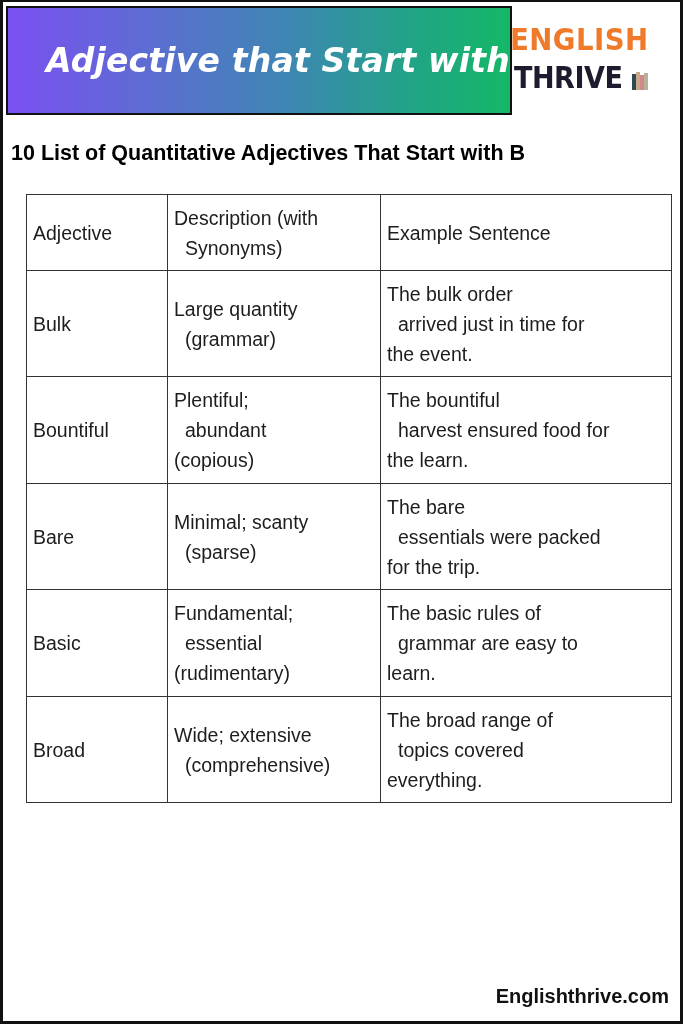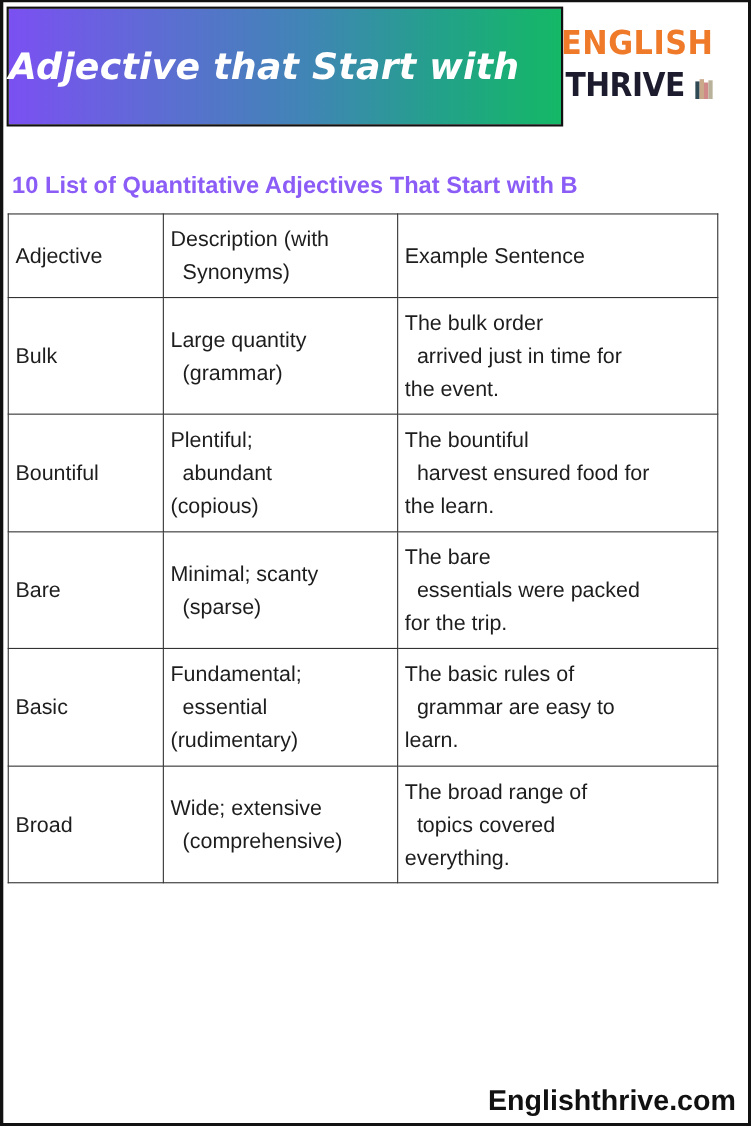--- a/index.html
+++ b/index.html
@@ -10,21 +10,21 @@
     .frame {
       position: absolute; left: 0; top: 0; width: 683px; height: 1024px;
       box-sizing: border-box;
       border-left: 3px solid #111; border-right: 3px solid #111;
       border-bottom: 3px solid #111; border-top: 2px solid #111;
     }
     .banner {
       position: absolute; left: 6px; top: 6px; width: 506px; height: 109px;
       box-sizing: border-box; border: 2px solid #111;
       background: linear-gradient(90deg, #7b50f2 0%, #5a6fd0 30%, #3f86b4 55%, #23a18a 78%, #14b866 100%);
-      display: flex; flex-direction: column; justify-content: center; align-items: flex-start;
+      display: flex; flex-direction: column; justify-content: center; align-items: flex-end;
     }
     .banner .line {
       color: #ffffff; font-style: italic; font-weight: bold;
       font-family: "DejaVu Sans", sans-serif; font-size: 33px; line-height: 46px;
       letter-spacing: 0.2px; white-space: nowrap;
     }
     .logo {
       position: absolute; left: 508px; top: 22px; width: 150px; height: 80px;
     }
     .logo .eng {
@@ -34,34 +34,34 @@
     }
     .logo .thr {
       position: absolute; left: 6px; top: 38px; font-weight: bold; font-size: 30px;
       color: #1c1c2e; font-family: "DejaVu Sans", sans-serif; letter-spacing: -0.5px;
       transform: scaleX(0.9); transform-origin: left;
     }
     .books {
       position: absolute; left: 124px; top: 48px; width: 16px; height: 20px;
     }
     .heading {
-      position: absolute; left: 11px; top: 156px; font-weight: bold; font-size: 21.5px;
-      color: #8b5cf6; white-space: nowrap; font-family: "Liberation Sans", sans-serif;
+      position: absolute; left: 11px; top: 141px; font-weight: bold; font-size: 21.5px;
+      color: #000000; white-space: nowrap; font-family: "Liberation Sans", sans-serif;
     }
     table.adj {
-      position: absolute; left: 7px; top: 194px; width: 645px;
+      position: absolute; left: 26px; top: 194px; width: 645px;
       border-collapse: collapse; table-layout: fixed;
     }
     table.adj td {
       border: 1.5px solid #333; vertical-align: middle; padding: 0 6px;
       font-size: 19.5px; line-height: 30px; color: #1d1d1d;
     }
     table.adj td .l2 { padding-left: 11px; }
     .footer {
-      position: absolute; right: 14px; top: 985px; font-weight: bold; font-size: 26px;
+      position: absolute; right: 14px; top: 985px; font-weight: bold; font-size: 20px;
       color: #111; font-family: "Liberation Sans", sans-serif;
     }
   </style>
 </head>
 <body>
 
 <div class="frame"></div>
 
 <div class="banner">
   <div class="line">Adjective that Start with</div>

